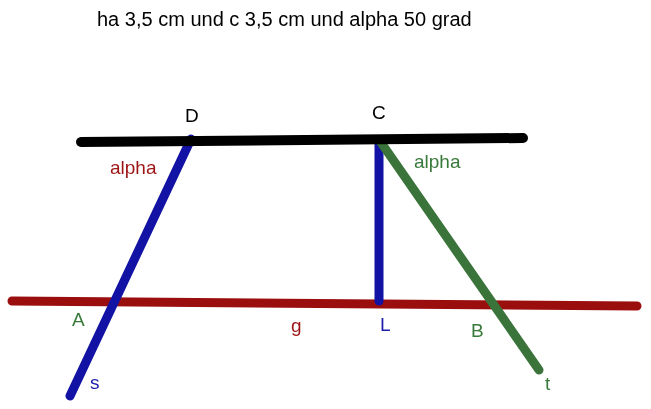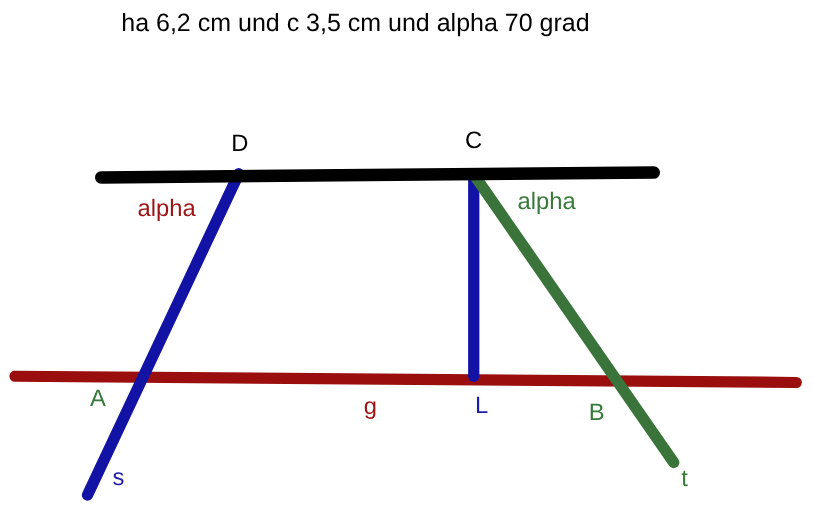--- a/index.html
+++ b/index.html
@@ -49,21 +49,21 @@
 
     <line x1="191" y1="139" x2="70" y2="396" stroke-width="9" stroke-linecap="round" stroke="#1212a4"></line>
 
     <line x1="379" y1="141" x2="379" y2="301" stroke-width="9" stroke-linecap="round" stroke="#1212a4"></line>
 
     <line x1="380" y1="141" x2="539" y2="370" stroke-width="9" stroke-linecap="round" stroke="#3a743a"></line>
 
     <line x1="81" y1="142" x2="523" y2="138" stroke-width="10" stroke-linecap="round" stroke="#000000"></line>
   </svg>
 
-  <div class="lbl lbl-title" style="color: rgb(0, 0, 0);">ha 6,2 cm und c 3,5 cm und alpha 70 grad</div>
+  <div class="lbl lbl-title" style="color: rgb(0, 0, 0);">ha 3,5 cm und c 3,5 cm und alpha 50 grad</div>
 
   <div class="lbl lbl-D" style="color: rgb(0, 0, 0);">D</div>
 
   <div class="lbl lbl-C" style="color: rgb(0, 0, 0);">C</div>
 
   <div class="lbl lbl-alphaL" style="color: rgb(158, 20, 20);">alpha</div>
 
   <div class="lbl lbl-alphaR" style="color: rgb(55, 122, 58);">alpha</div>
 
   <div class="lbl lbl-A" style="color: rgb(55, 122, 58);">A</div>

